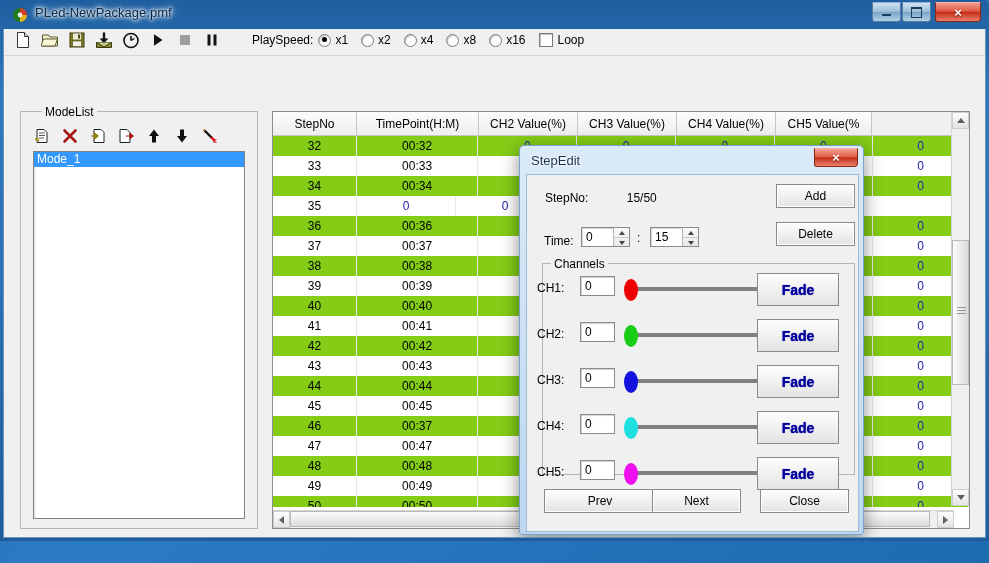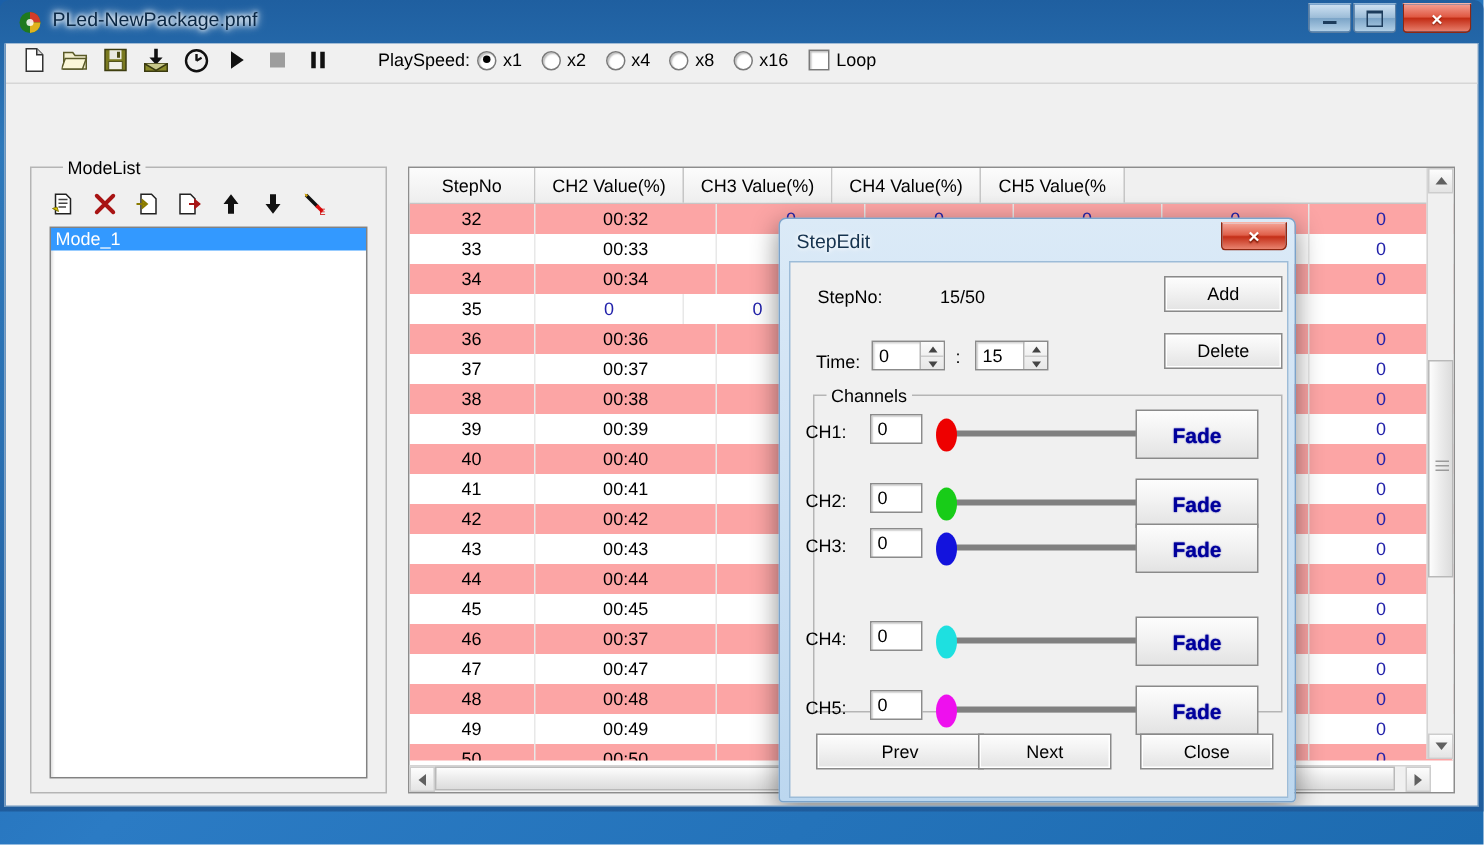--- a/index.html
+++ b/index.html
@@ -136,21 +136,21 @@
   }
   .hcell{
     border-right:1px solid #c6c6c6;
     display:flex;align-items:center;justify-content:center;
     font-size:12px;color:#000;overflow:hidden;white-space:nowrap;
     background:linear-gradient(to bottom,#fcfcfc,#eeeeee);
     box-sizing:border-box;
   }
   #grid-body{position:relative;height:371px;overflow:hidden;}
   .grow{display:flex;height:20px;}
-  .grow.alt{background:#fca5a5;}
+  .grow.alt{background:#84cc16;}
   .grow.plain{background:#ffffff;}
   .gcell{
     display:flex;align-items:center;justify-content:center;
     font-size:12px;color:#000;box-sizing:border-box;
     border-right:1px solid #e8e8e8;
   }
   .gcell.val{color:#2222aa;}
   
   .c0{width:84px;} .c1{width:122px;} .c2{width:99px;}
   .c3{width:99px;} .c4{width:99px;} .c5{width:99px;} .c6{width:96px;}
@@ -404,20 +404,21 @@
       </svg>
     </div>
 
     <div id="modelist-box">
       <div class="mode-item selected">Mode_1</div>
     </div>
 
     <div id="grid-wrap">
       <div id="grid-head">
         <div class="hcell c0">StepNo</div>
+        <div class="hcell c1">TimePoint(H:M)</div>
         <div class="hcell c3">CH2 Value(%)</div>
         <div class="hcell c4">CH3 Value(%)</div>
         <div class="hcell c5">CH4 Value(%)</div>
         <div class="hcell c6">CH5 Value(%</div>
       </div>
       <div id="grid-body">
           <div class="grow alt">
             <div class="gcell c0">32</div>
             <div class="gcell c1">00:32</div>
             <div class="gcell c2 val">0</div>
@@ -673,21 +674,21 @@
               <span class="ch-label">CH2:</span>
               <span class="ch-input">
                 <span>0</span>
               </span>
               <span class="ch-slider">
                 <span class="ch-track"></span>
                 <span class="ch-thumb" style="background:#18cc18;"></span>
               </span>
               <span class="fade-btn">Fade</span>
             </div>
-            <div class="ch-row" style="top: 172px; text-align: right;">
+            <div class="ch-row" style="top: 188px; text-align: right;">
               <span class="ch-label">CH3:</span>
               <span class="ch-input">
                 <span>0</span>
               </span>
               <span class="ch-slider">
                 <span class="ch-track"></span>
                 <span class="ch-thumb" style="background:#1313dd;"></span>
               </span>
               <span class="fade-btn">Fade</span>
             </div>

